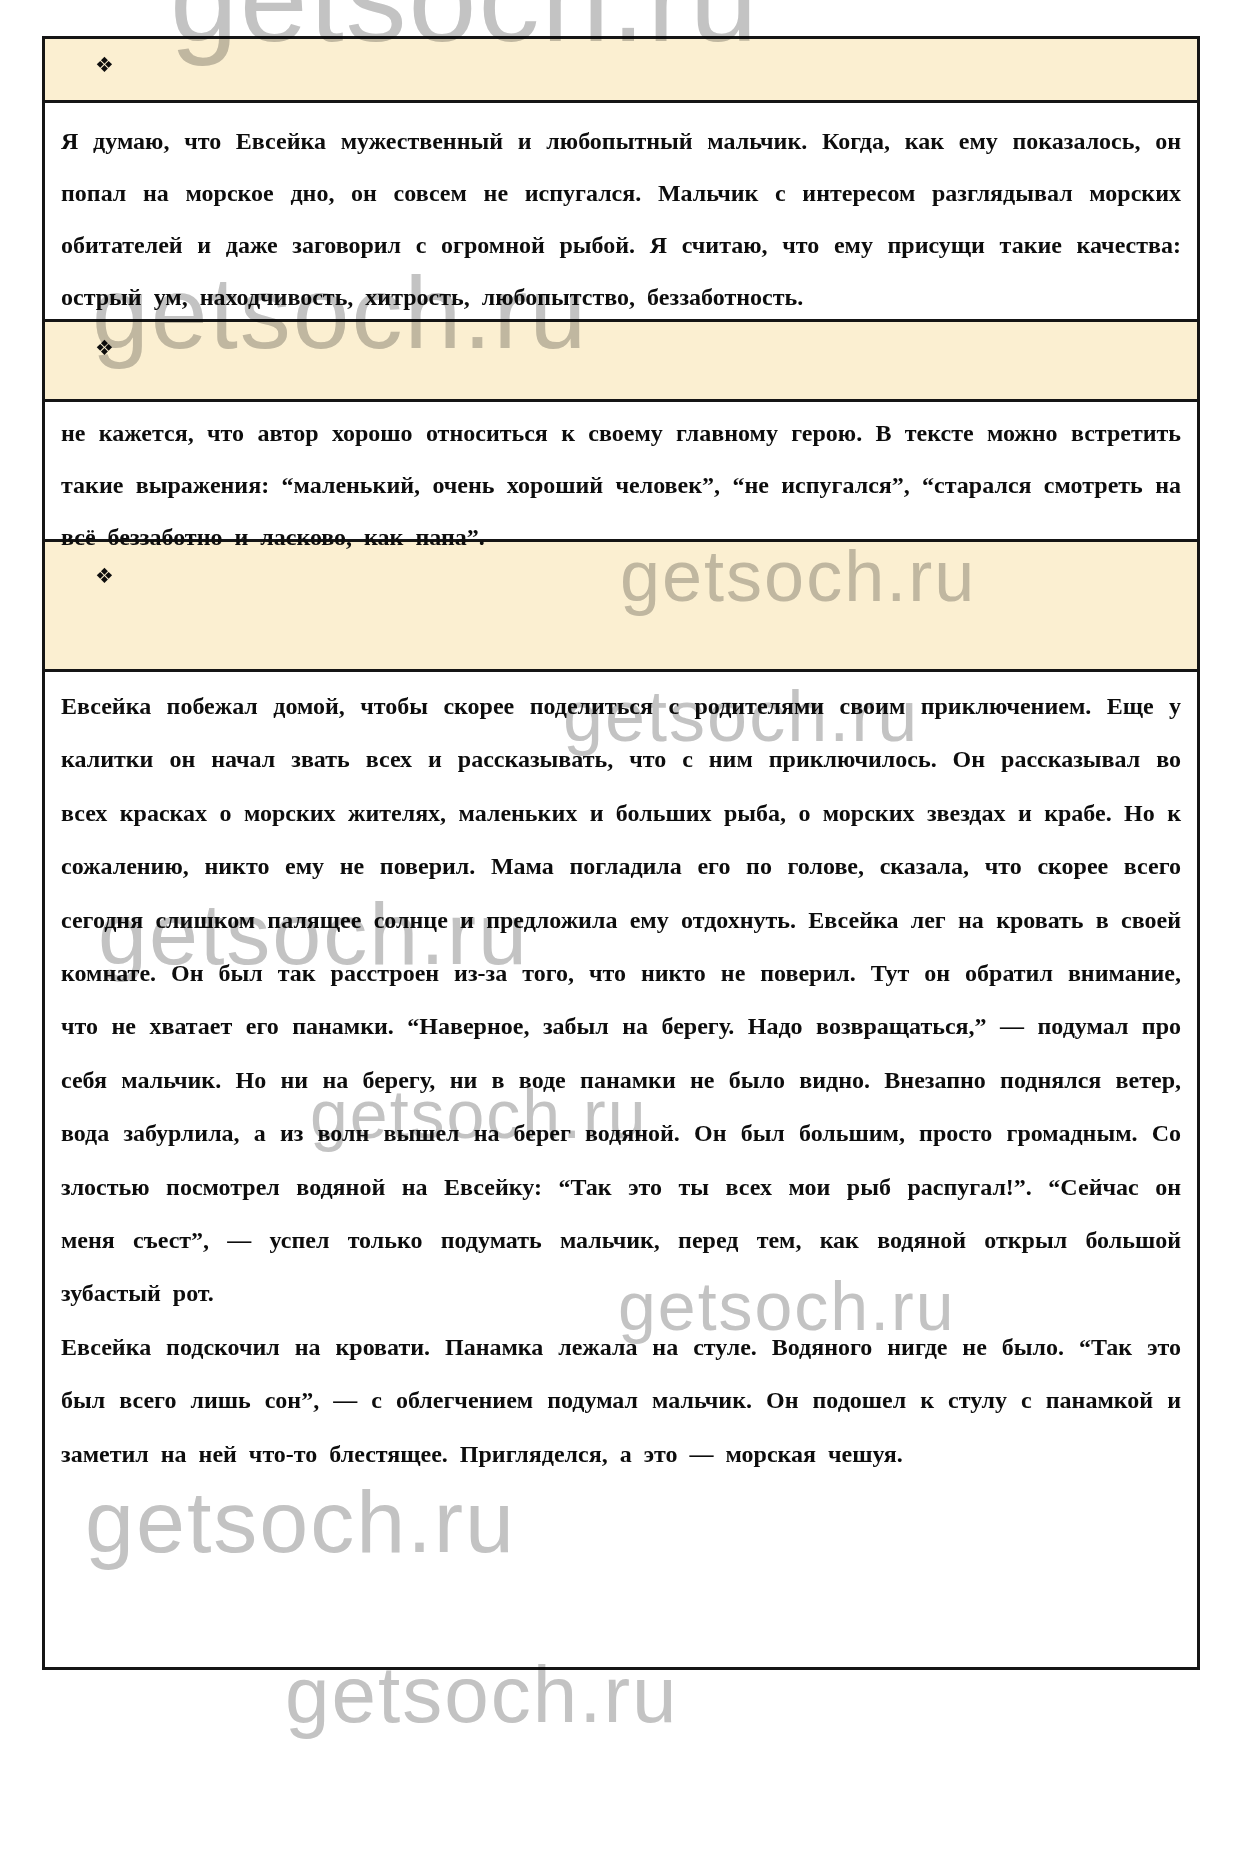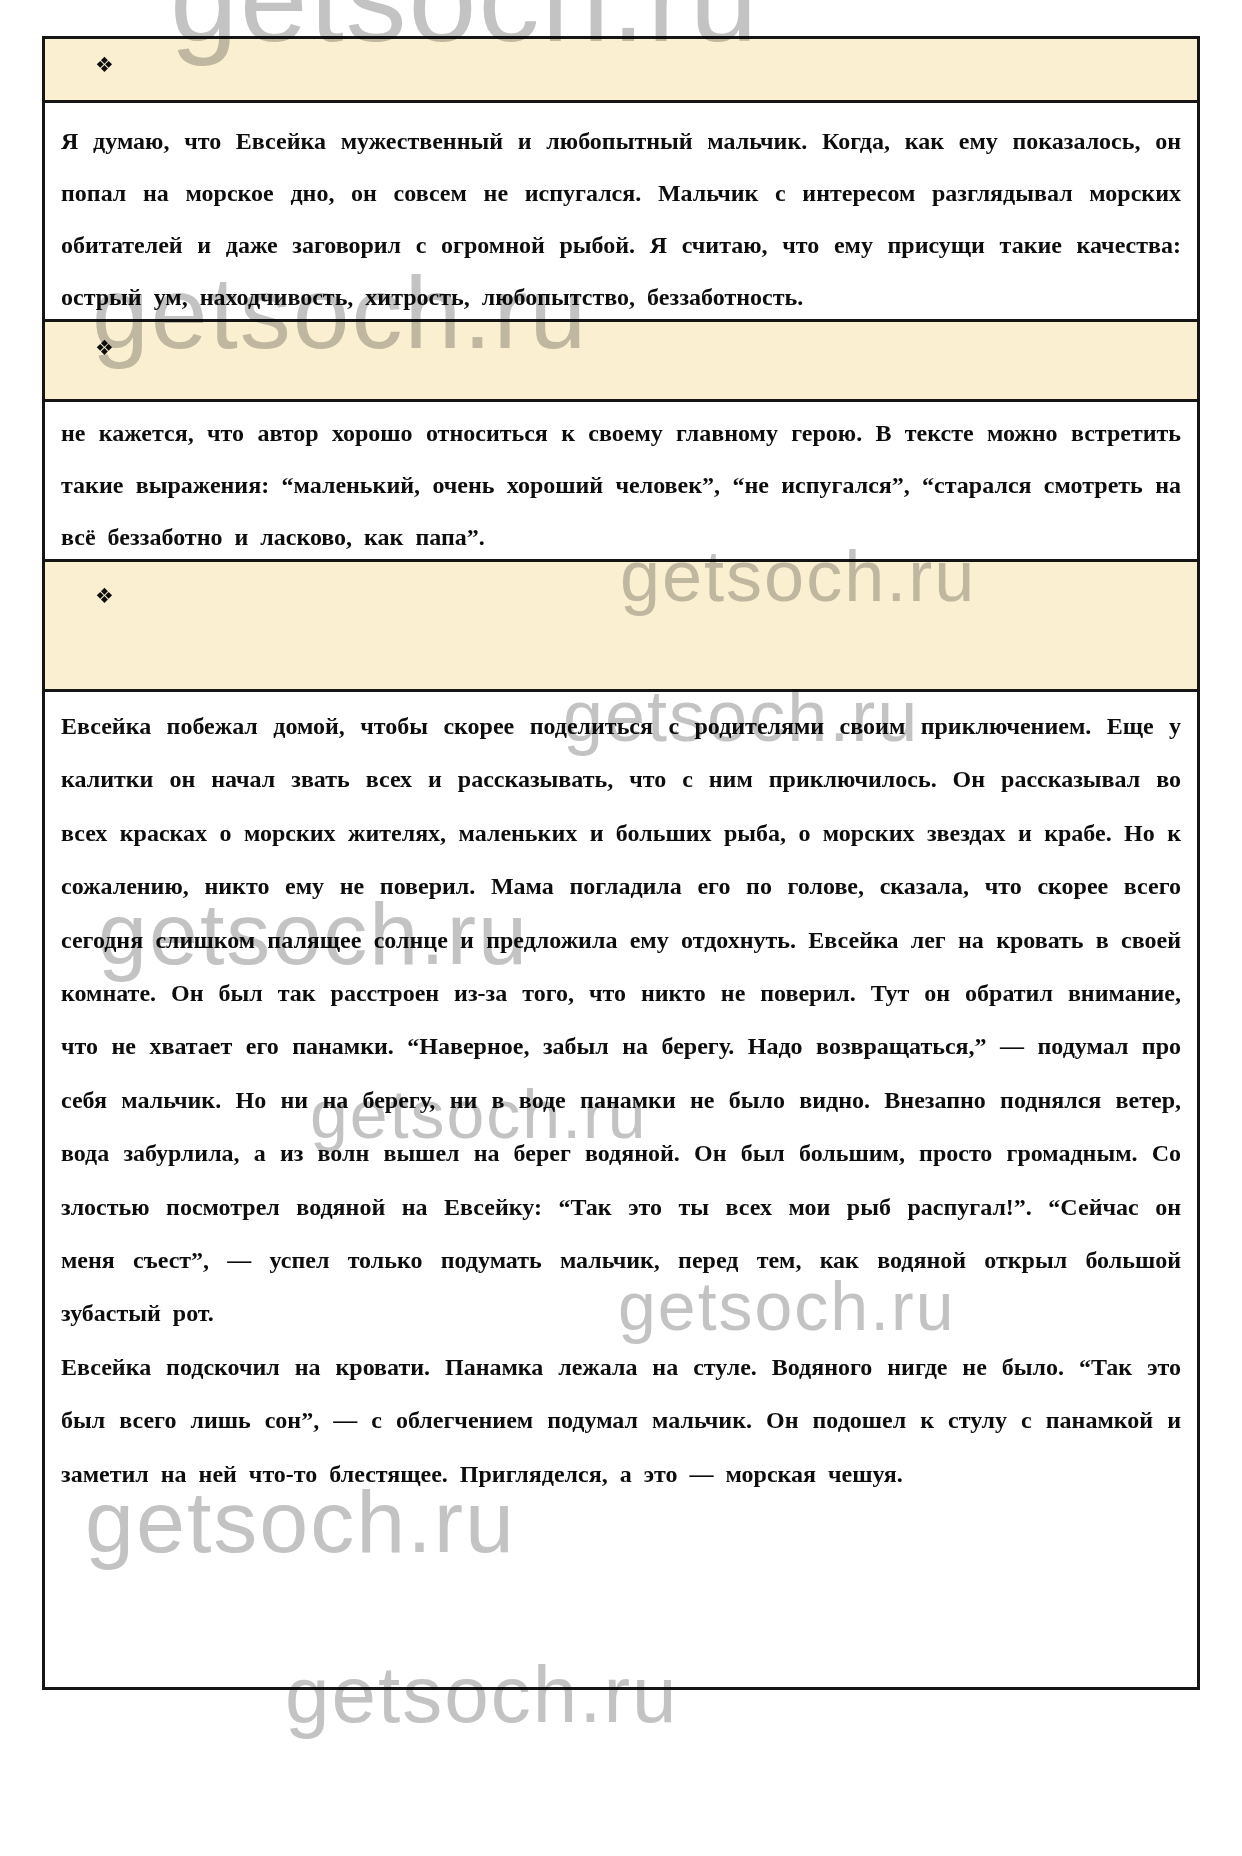--- a/index.html
+++ b/index.html
@@ -62,21 +62,21 @@
     padding:0 16px;
     font-weight:bold;
     font-size:24px;
     text-align:justify;
     word-spacing:6px;
   }
   .a-row p{margin:0;}
   .row-q1{height:64px;}
   .row-a1{height:219px;padding-top:12px;line-height:52px;}
   .row-q2{height:80px;}
-  .row-a2{height:160px;padding-top:5px;line-height:52px;}
+  .row-a2{height:140px;padding-top:5px;line-height:52px;}
   .row-q3{height:130px;}
   .row-a3{height:995px;padding-top:8px;line-height:53.4px;}
 </style>
 </head>
 <body>
 
 <span class="wm" style="left:170px;top:-62px;font-size:122px;">getsoch.ru</span>
 <span class="wm" style="left:92px;top:262px;font-size:102px;">getsoch.ru</span>
 <span class="wm" style="left:620px;top:540px;font-size:72px;">getsoch.ru</span>
 <span class="wm" style="left:563px;top:680px;font-size:72px;">getsoch.ru</span>

